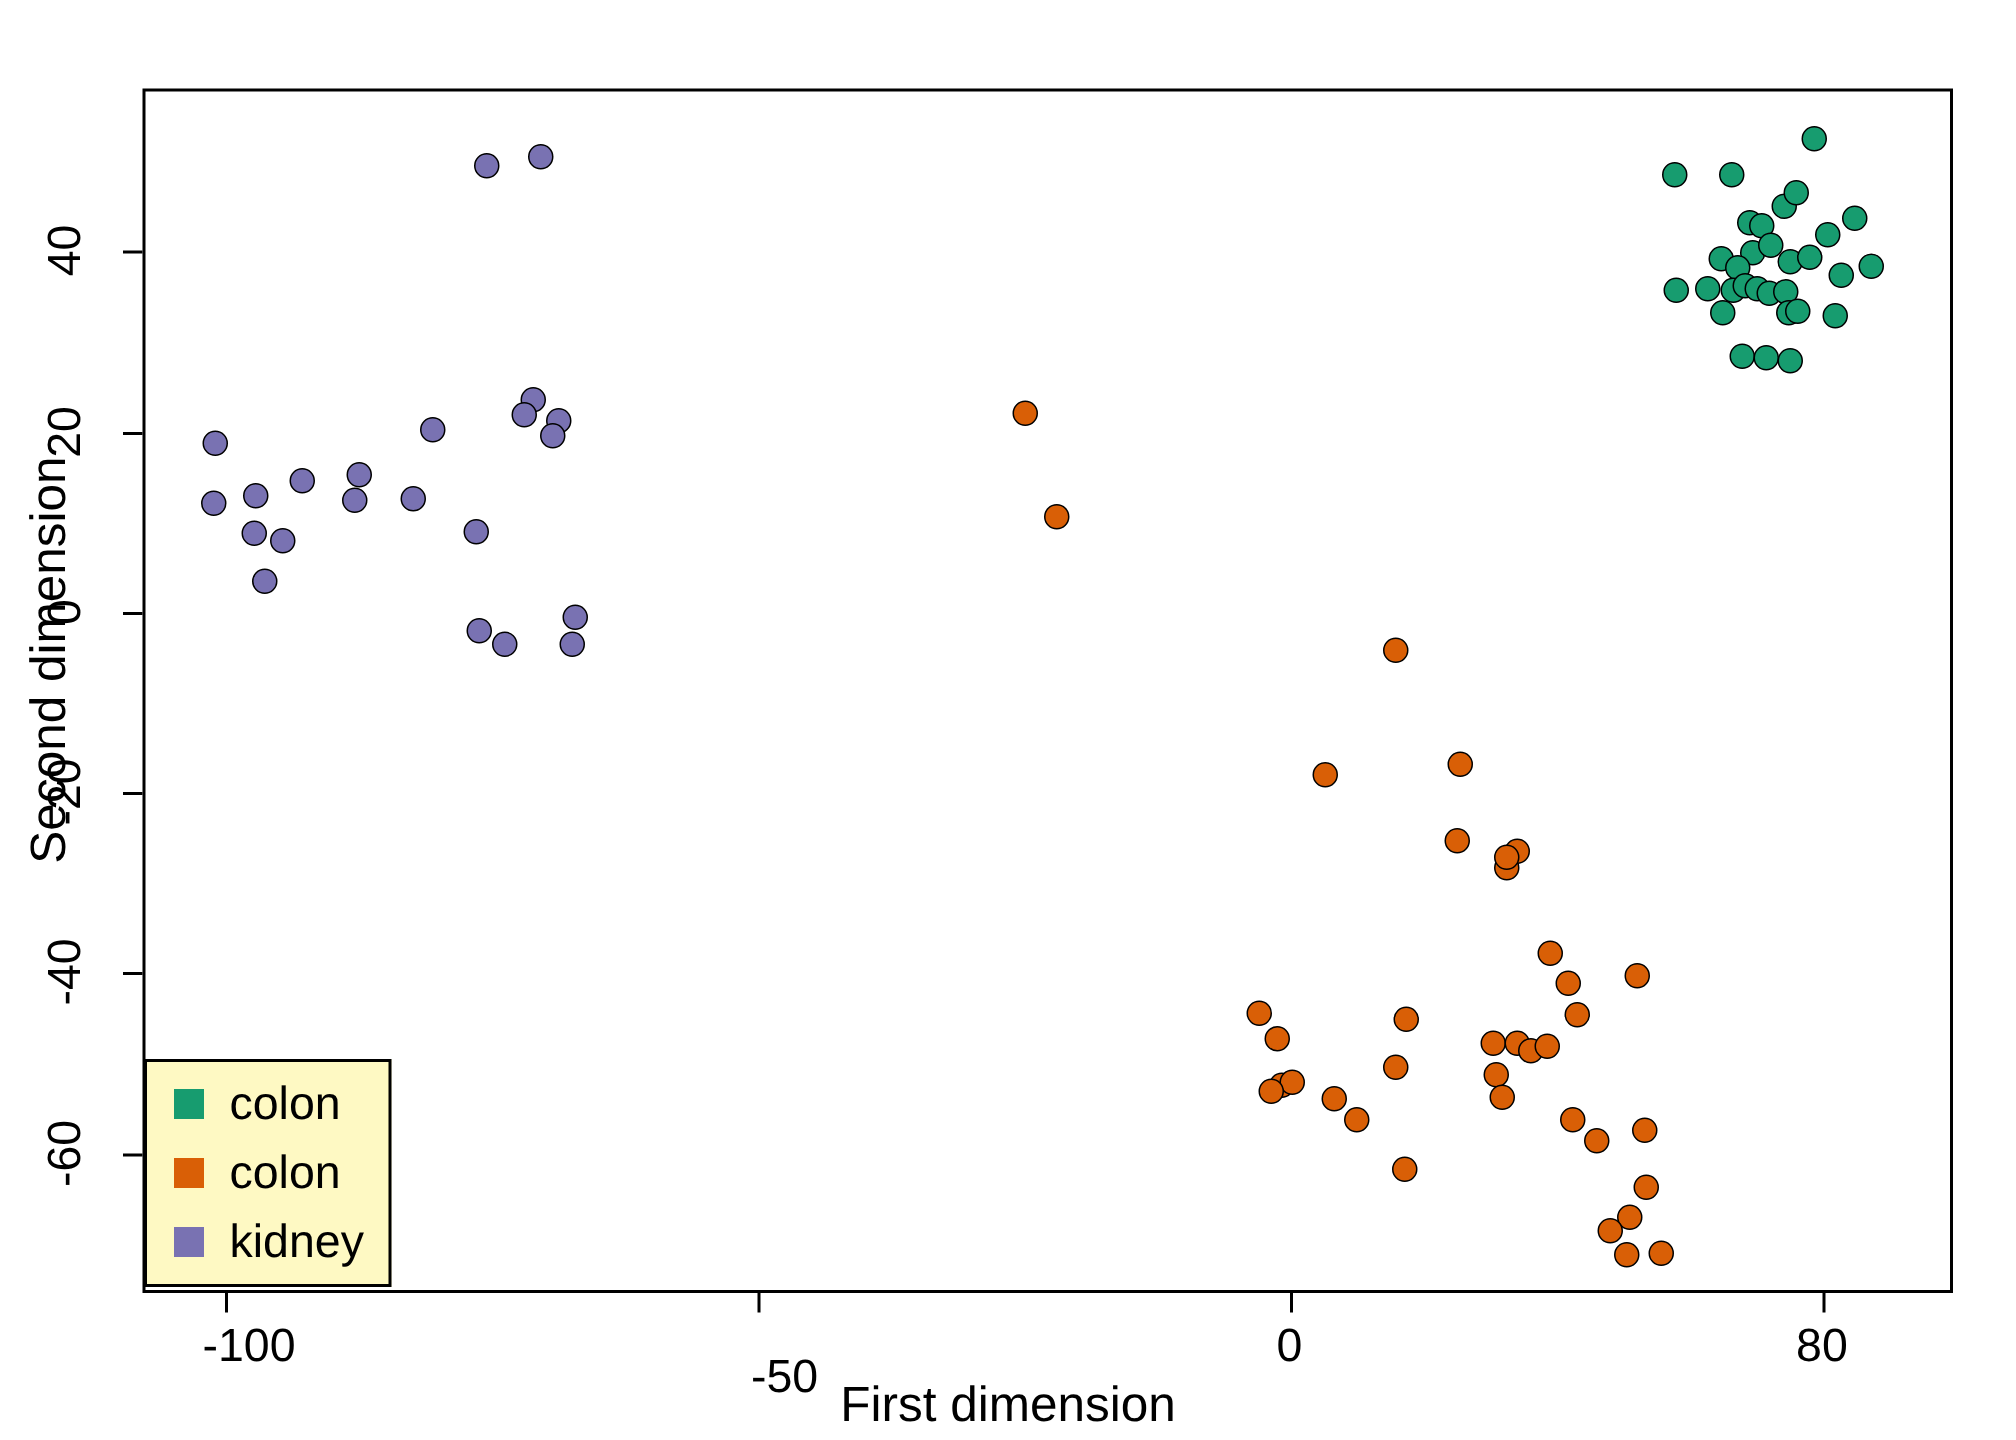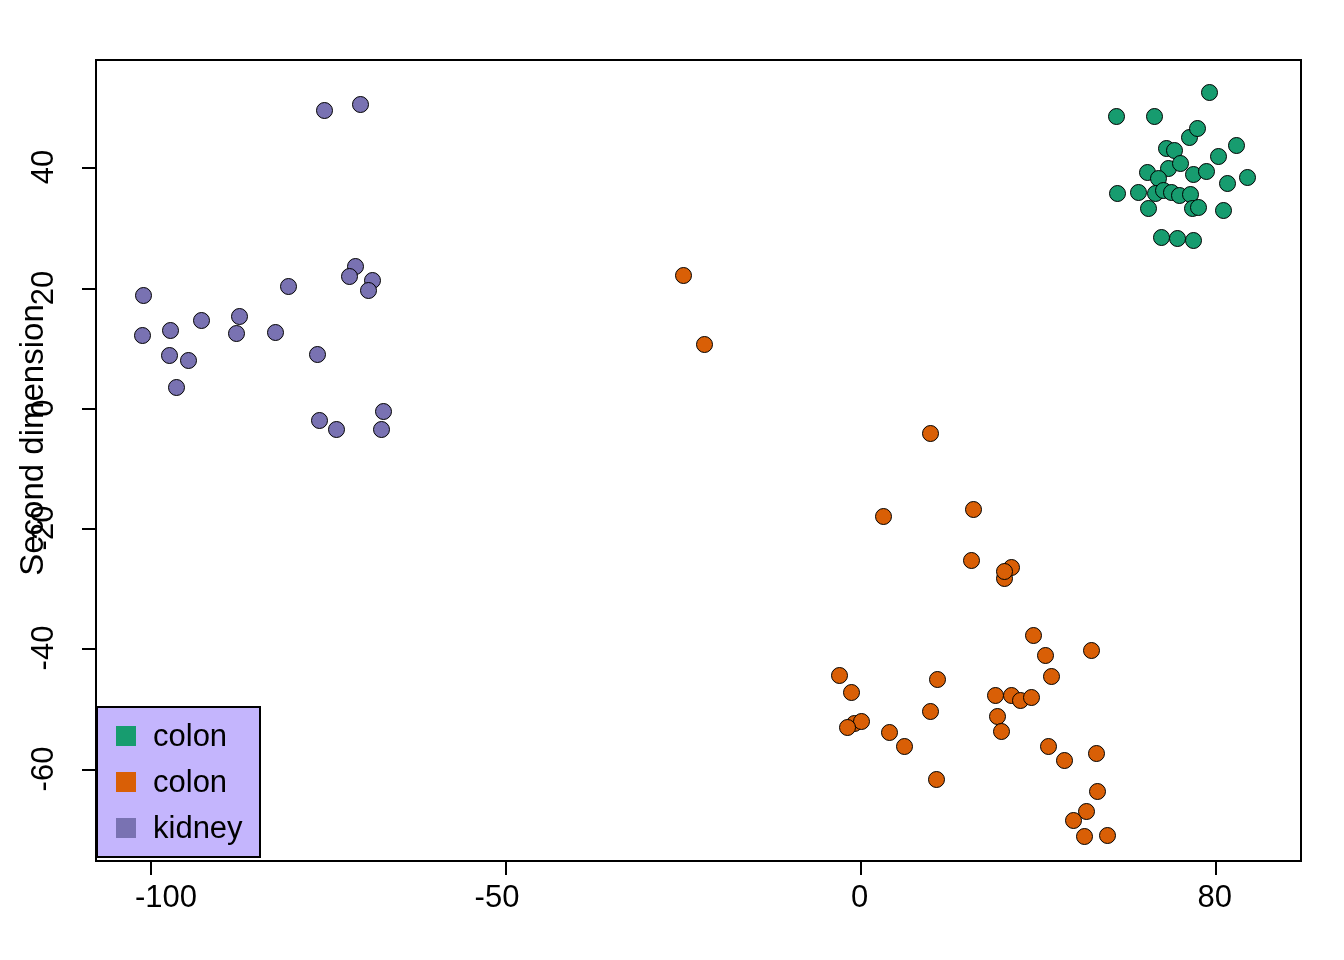--- a/index.html
+++ b/index.html
@@ -120,21 +120,21 @@
     transform: rotate(-90deg);
   }
   
   #legend {
     position: absolute;
     left: 96px;
     top: 706px;
     width: 165px;
     height: 152px;
     border: 2px solid #000000;
-    background: #c4b5fd;
+    background: #fef9c3;
     box-sizing: border-box;
   }
   .legend-row {
     position: absolute;
     left: 18px;
     height: 40px;
     display: flex;
     align-items: center;
   }
   .legend-swatch {
@@ -247,21 +247,21 @@
         <div class="pt" style="left: 239.98px; top: 368.72px; background: rgb(121, 114, 178);"></div>
         <div class="pt" style="left: 286.84px; top: 350.67px; background: rgb(121, 114, 178);"></div>
         <div class="pt" style="left: 284px; top: 368.12px; background: rgb(121, 114, 178);"></div>
       </div>
   </div>
 
   <div id="xticks-layer">
       <div class="xtick" style="left: 149.67px;"></div>
       <div class="xticklabel" style="left: 166px;">-100</div>
       <div class="xtick" style="left: 504.67px;"></div>
-      <div class="xticklabel" style="left: 497px;">-50</div>
+      <div class="xticklabel" style="left: 523px; margin-top: 21px;">-50</div>
       <div class="xtick" style="left: 859.67px;"></div>
       <div class="xticklabel" style="left: 859.67px;">0</div>
       <div class="xtick" style="left: 1214.67px;"></div>
       <div class="xticklabel" style="left: 1214.67px;">80</div>
     </div>
   <div id="yticks-layer">
       <div class="ytick" style="top: 768.77px;"></div>
       <div class="ytlwrap" style="top: 768.77px;">
         <span>-60</span>
       </div>
@@ -280,20 +280,21 @@
       <div class="ytick" style="top: 287.57px;"></div>
       <div class="ytlwrap" style="top: 287.57px;">
         <span>20</span>
       </div>
       <div class="ytick" style="top: 167.27px;"></div>
       <div class="ytlwrap" style="top: 167.27px;">
         <span>40</span>
       </div>
     </div>
 
+  <div id="xlabel">First dimension</div>
   <div id="ylabel-wrap">
     <div id="ylabel">Second dimension</div>
   </div>
 
   <div id="legend">
     <div class="legend-row" style="top:8px;">
       <span class="legend-swatch" style="background: rgb(23, 156, 111);"></span>
       <span class="legend-label">colon</span>
     </div>
     <div class="legend-row" style="top:54px;">

